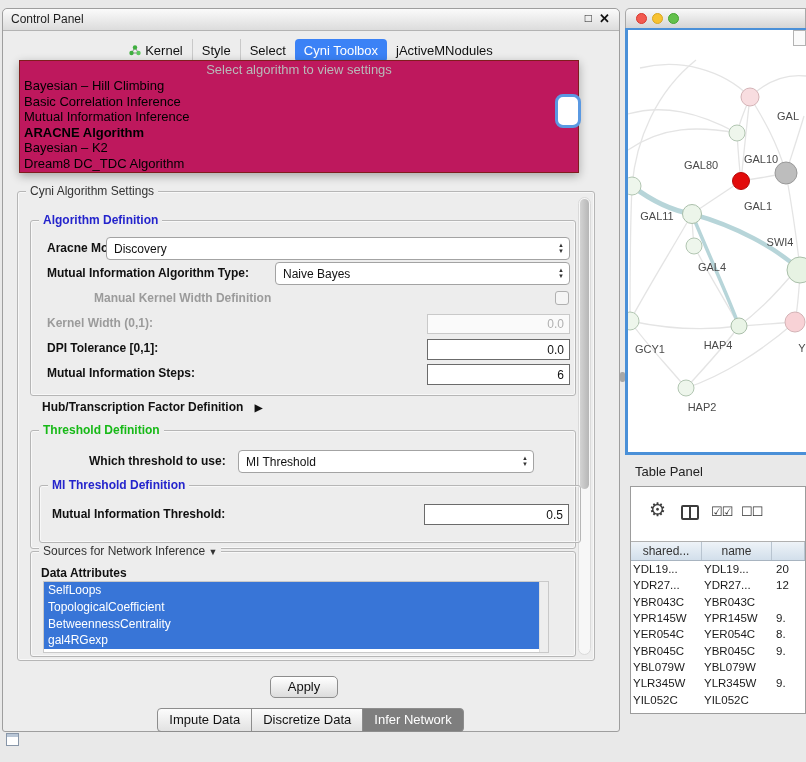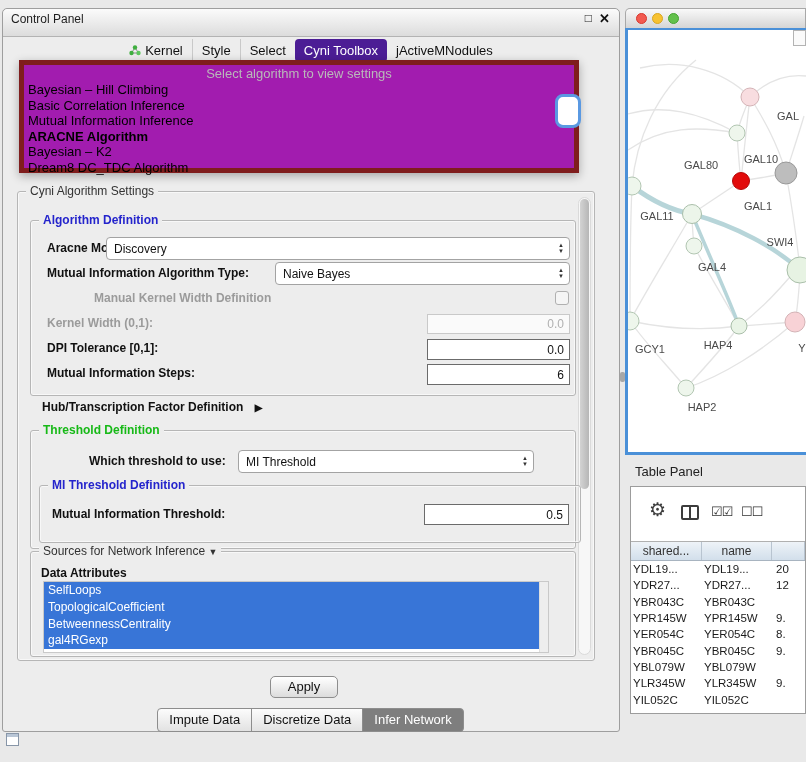--- a/index.html
+++ b/index.html
@@ -7,36 +7,36 @@
   body {
     font-family: "Liberation Sans", sans-serif;
     background:#e9e9e9;
     position:relative;
     overflow:hidden;
   }
 
   
   .control-panel{ position:absolute; left:2px; top:8px; width:618px; height:724px;
     background:#ededed; border:1px solid #9e9e9e; border-radius:5px 5px 3px 3px; }
-  .cp-titlebar{ position:absolute; top:0; left:0; right:0; height:28px;
+  .cp-titlebar{ position:absolute; top:0; left:0; right:0; height:22px;
     background:linear-gradient(#fbfbfb,#dcdcdc); border-bottom:1px solid #b3b3b3;
     border-radius:5px 5px 0 0; }
   .cp-title{ position:absolute; left:8px; top:0; line-height:21px; font-size:12px; color:#1d1d1d; }
   .cp-min{ position:absolute; right:27px; top:2px; font-size:12px; color:#222; cursor:default; }
   .cp-close{ position:absolute; right:9px; top:2px; font-size:13px; font-weight:bold; color:#111; }
 
   .cp-tabs{ position:absolute; left:0; right:0; top:30px; display:flex; justify-content:center; }
   .cp-tab{ font-size:13px; color:#111; padding:4px 9px; display:flex; align-items:center; gap:4px; }
   .cp-tab + .cp-tab{ border-left:1px solid #c9c9c9; }
-  .cp-tab.active{ background:#4c1d95; color:#fff; border-radius:4px; border-left:none; }
+  .cp-tab.active{ background:#3b82f6; color:#fff; border-radius:4px; border-left:none; }
   .cp-tab.active + .cp-tab{ border-left:none; }
 
   
-  .popup{ position:absolute; left:16px; top:51px; width:560px; height:113px; background:#a21caf;
-    border:5px solid #7f1d1d; box-shadow:0 3px 9px rgba(0,0,0,.3); z-index:20; }
+  .popup{ position:absolute; left:16px; top:51px; width:560px; height:113px; background:#be185d;
+    border:1px solid #7f1d1d; box-shadow:0 3px 9px rgba(0,0,0,.3); z-index:20; }
   .popup-placeholder{ height:17px; line-height:17px; text-align:center; color:#b9b9b9; font-size:13px; }
   .popup-item{ height:15.6px; line-height:15.6px; padding-left:4px; font-size:13px; color:#000; }
   .popup-item.bold{ font-weight:bold; }
   .focus-fragment{ position:absolute; left:552px; top:85px; width:26px; height:34px;
     border:3px solid #5a99e2; border-radius:8px; background:#fff; z-index:25; }
 
   
   .groupbox{ position:absolute; border:1px solid #b6b6b6; border-radius:3px;
     box-shadow:inset 0 0 0 1px rgba(255,255,255,.6); }
   .group-title{ position:absolute; top:-8px; left:8px; background:#ededed; padding:0 4px;

